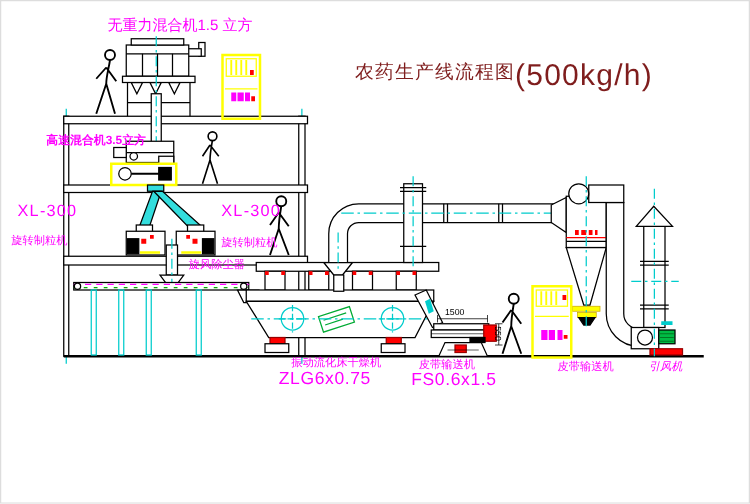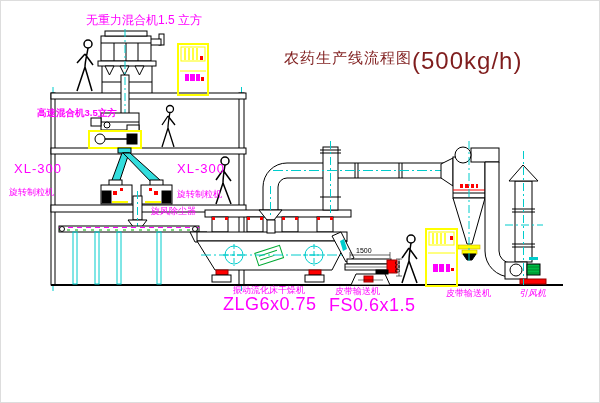--- a/index.html
+++ b/index.html
@@ -3,21 +3,21 @@
 <meta charset="utf-8">
 <style>
   html,body{margin:0;padding:0;background:#fff;}
   .stage{position:relative;width:600px;height:403px;background:#fff;overflow:hidden;
          border:1px solid #ddd;box-sizing:border-box;
          font-family:"Liberation Sans",sans-serif;}
   .stage svg{position:absolute;left:0;top:0;}
   .lbl{position:absolute;color:#FF00FF;white-space:nowrap;line-height:1;
        font-family:"Liberation Sans",sans-serif;}
   .lbl.small{font-size:9px;}
-  .lbl.model{font-size:18px;letter-spacing:.5px;}
+  .lbl.model{font-size:14px;letter-spacing:.5px;}
   .lbl.xl{font-size:13px;letter-spacing:1px;}
   .lbl.black{color:#000;font-size:7px;}
   .lbl.vert{writing-mode:vertical-rl;}
   .title{position:absolute;left:283px;top:46px;color:#7f1d1d;white-space:nowrap;}
   .title .cn{font-size:15px;letter-spacing:1px;vertical-align:6px;}
   .title .cap{font-size:24px;font-weight:400;letter-spacing:1px;}
 </style>
 </head>
 <body>
 

